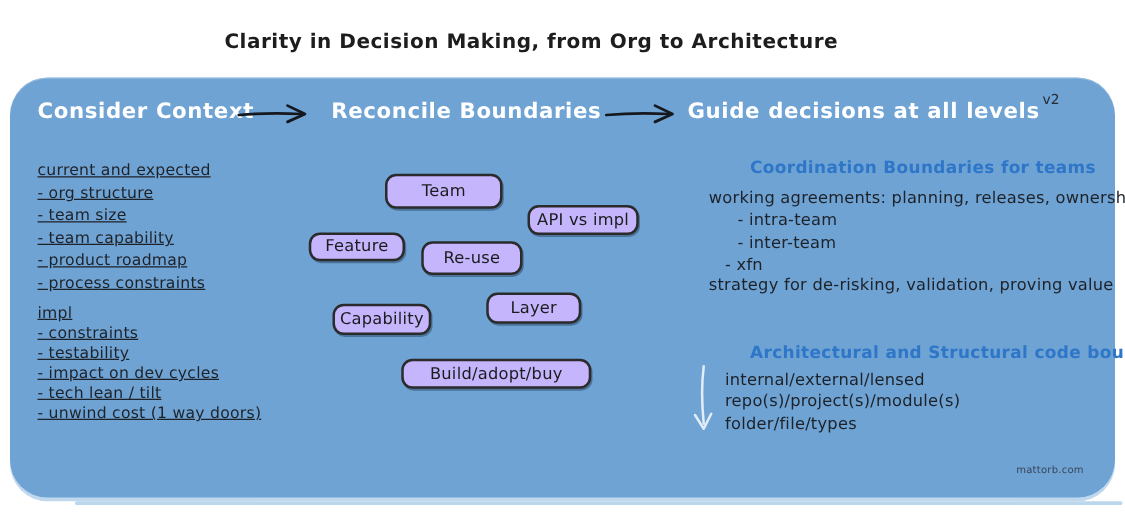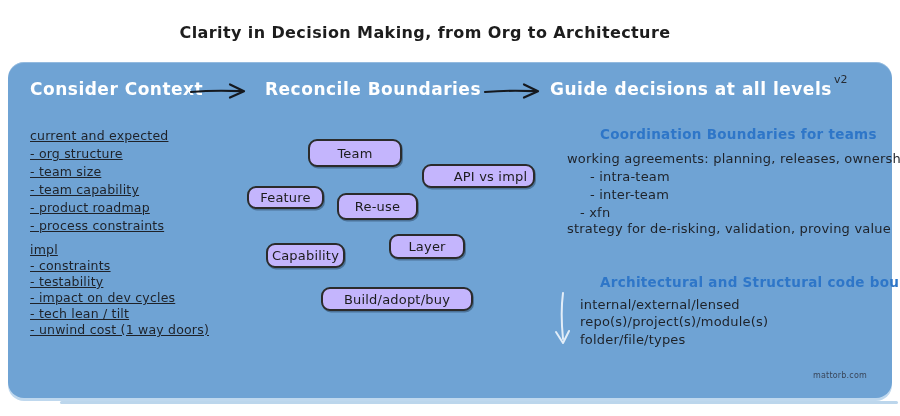--- a/index.html
+++ b/index.html
@@ -6,21 +6,21 @@
   .stage{
     position:relative;width:900px;height:416px;background:#ffffff;
     font-family:"DejaVu Sans", sans-serif;overflow:hidden;
   }
   .title{
     position:absolute;top:23px;left:0;width:850px;text-align:center;
     font-size:16px;font-weight:bold;color:#1d1d1d;letter-spacing:0.4px;
   }
   .panel{
     position:absolute;left:8px;top:62px;width:884px;height:336px;
-    background:#6FA3D4;border-radius:16px;
+    background:#6FA3D4;border-radius:30px;
     box-shadow:0 3px 0 rgba(184,212,236,0.9), inset 0 1px 0 rgba(255,255,255,0.25);
   }
   .underline-stripe{
     position:absolute;left:60px;top:401px;width:838px;height:3px;
     background:#bcd6ec;border-radius:2px;
   }
   .col-heading{
     position:absolute;color:#ffffff;font-size:17px;font-weight:bold;
     letter-spacing:0.5px;white-space:nowrap;
   }
@@ -91,21 +91,21 @@
     <div class="block lh16" style="left:22px;top:180px;">
       <div class="ln">impl</div>
       <div class="ln">- constraints</div>
       <div class="ln">- testability</div>
       <div class="ln">- impact on dev cycles</div>
       <div class="ln">- tech lean / tilt</div>
       <div class="ln">- unwind cost (1 way doors)</div>
     </div>
 
     <div class="mbox" style="left:300px;top:77px;width:90px;height:24px;">Team</div>
-    <div class="mbox" style="left:414px;top:102px;width:85px;height:20px;padding-left:24px;">API vs impl</div>
+    <div class="mbox" style="left:414px;top:102px;width:85px;height:20px;">API vs impl</div>
     <div class="mbox" style="left:239px;top:124px;width:73px;height:19px;">Feature</div>
     <div class="mbox" style="left:329px;top:131px;width:77px;height:23px;">Re-use</div>
     <div class="mbox" style="left:258px;top:181px;width:75px;height:21px;">Capability</div>
     <div class="mbox" style="left:381px;top:172px;width:72px;height:21px;">Layer</div>
     <div class="mbox" style="left:313px;top:225px;width:148px;height:20px;">Build/adopt/buy</div>
 
     <div class="sub-heading" style="left:552px;top:64px;">Coordination Boundaries for teams</div>
     <div class="r-line" style="left:559px;top:88px;">working agreements: planning, releases, ownership</div>
     <div class="r-line" style="left:582px;top:106px;">- intra-team</div>
     <div class="r-line" style="left:582px;top:124px;">- inter-team</div>

